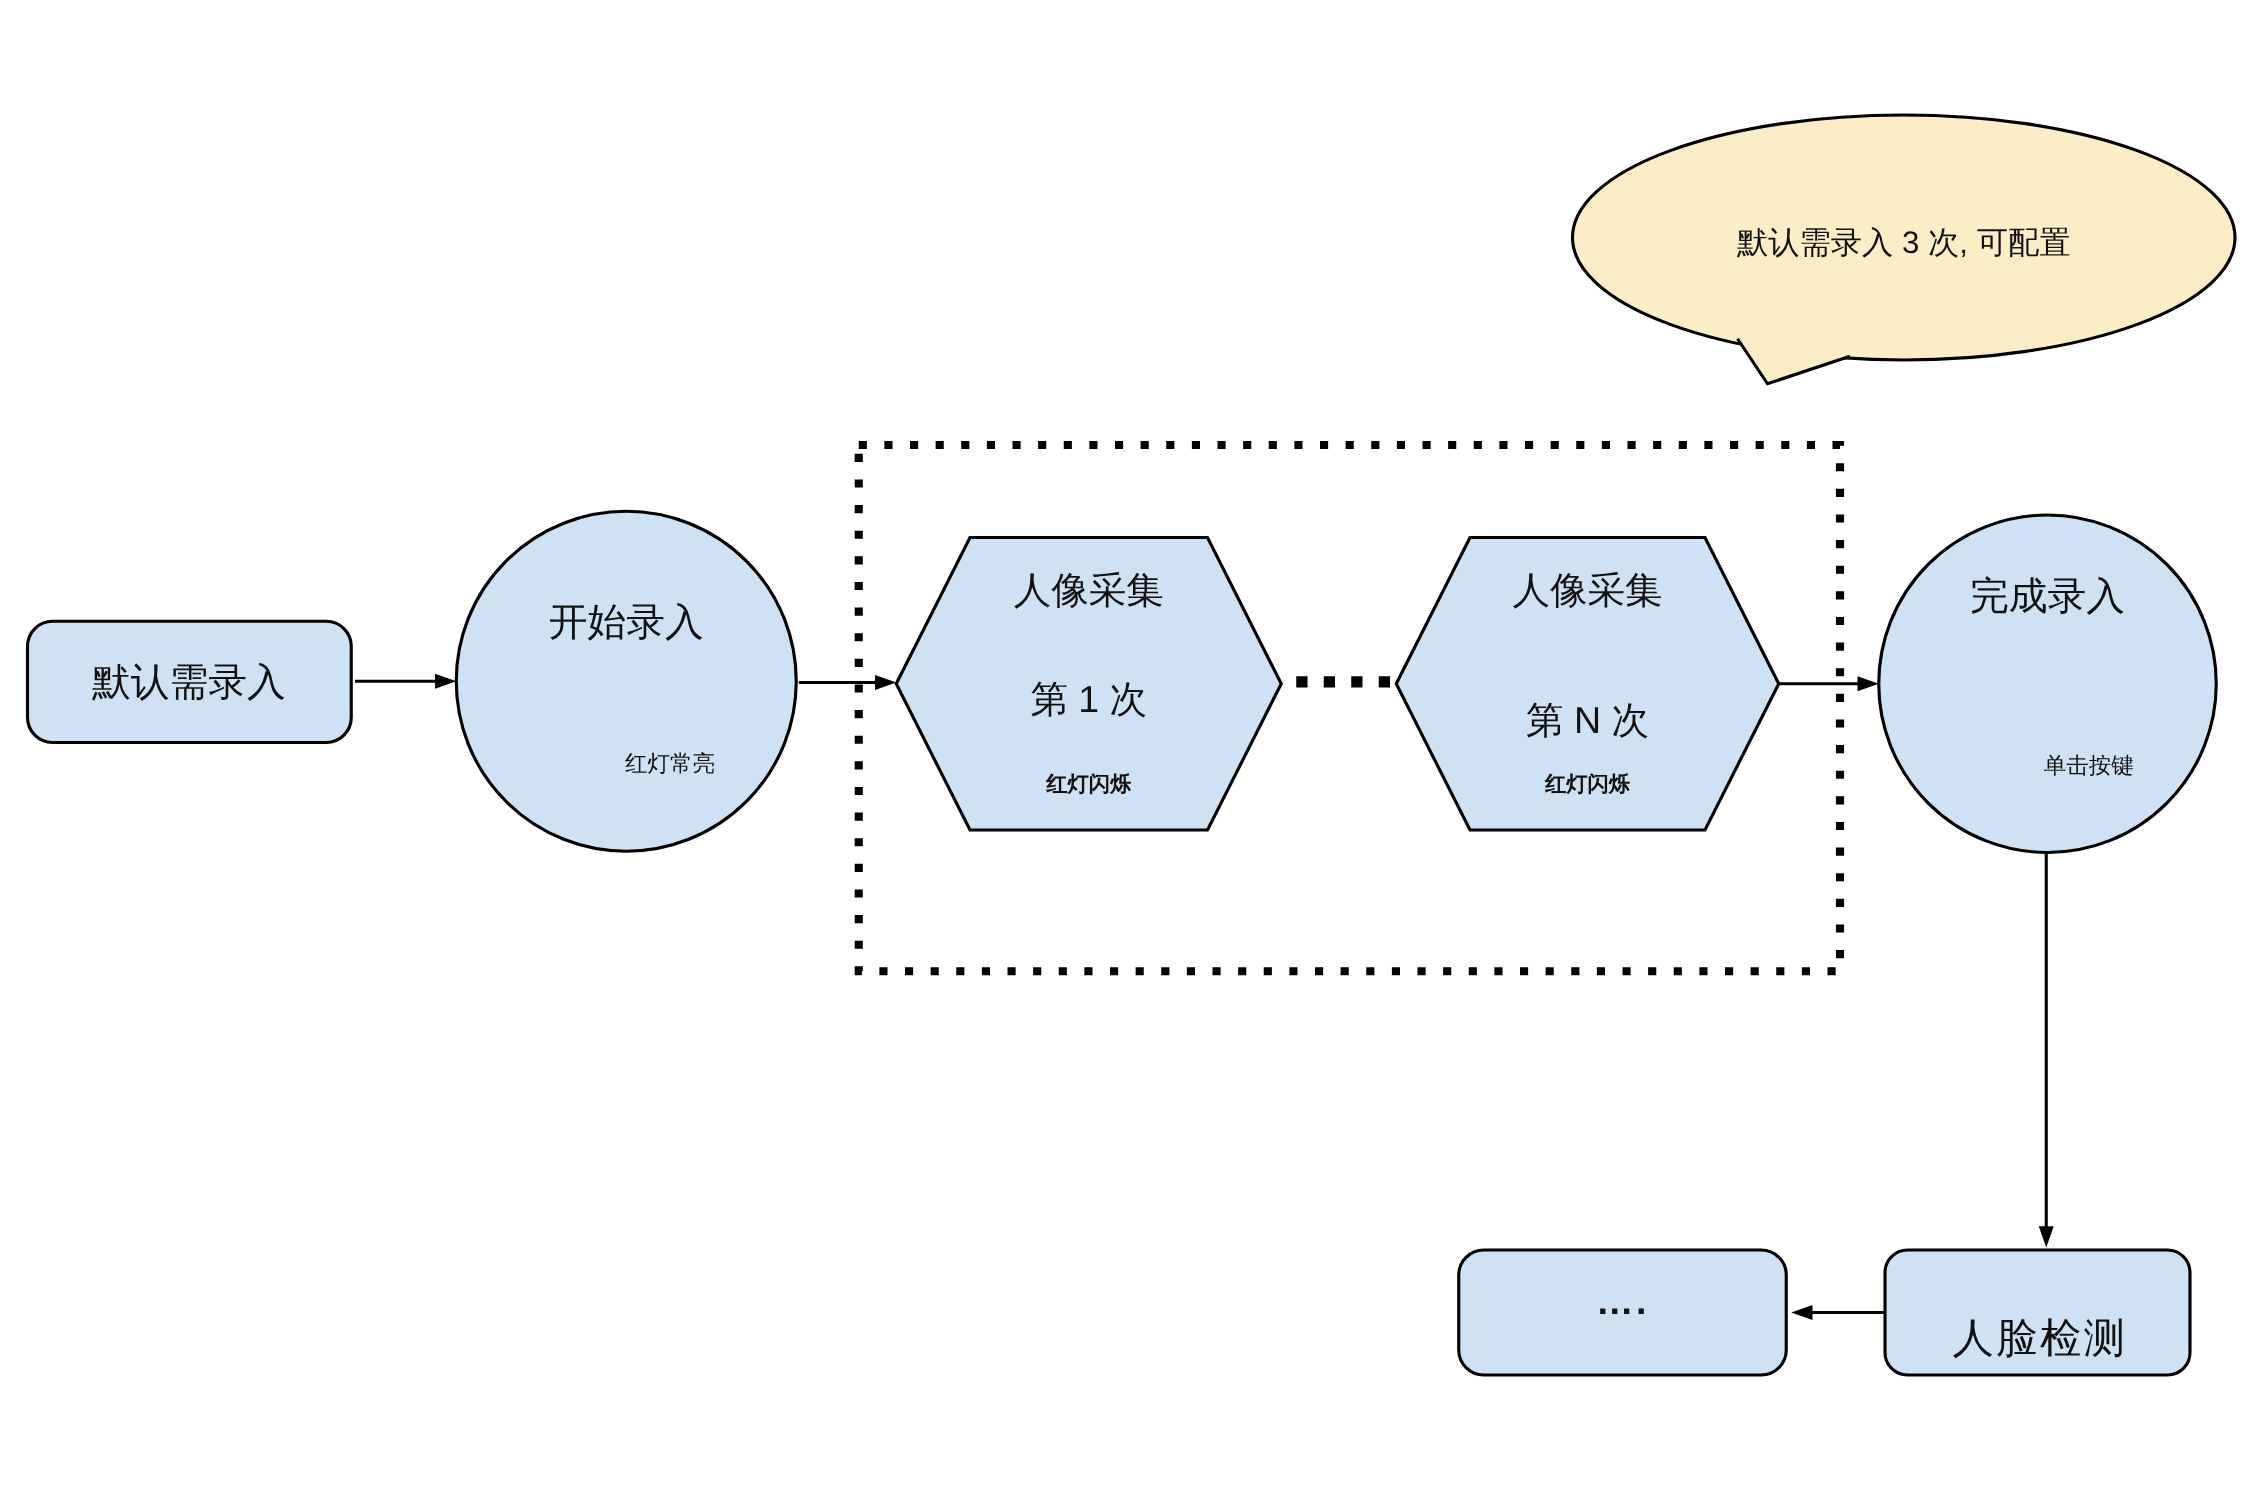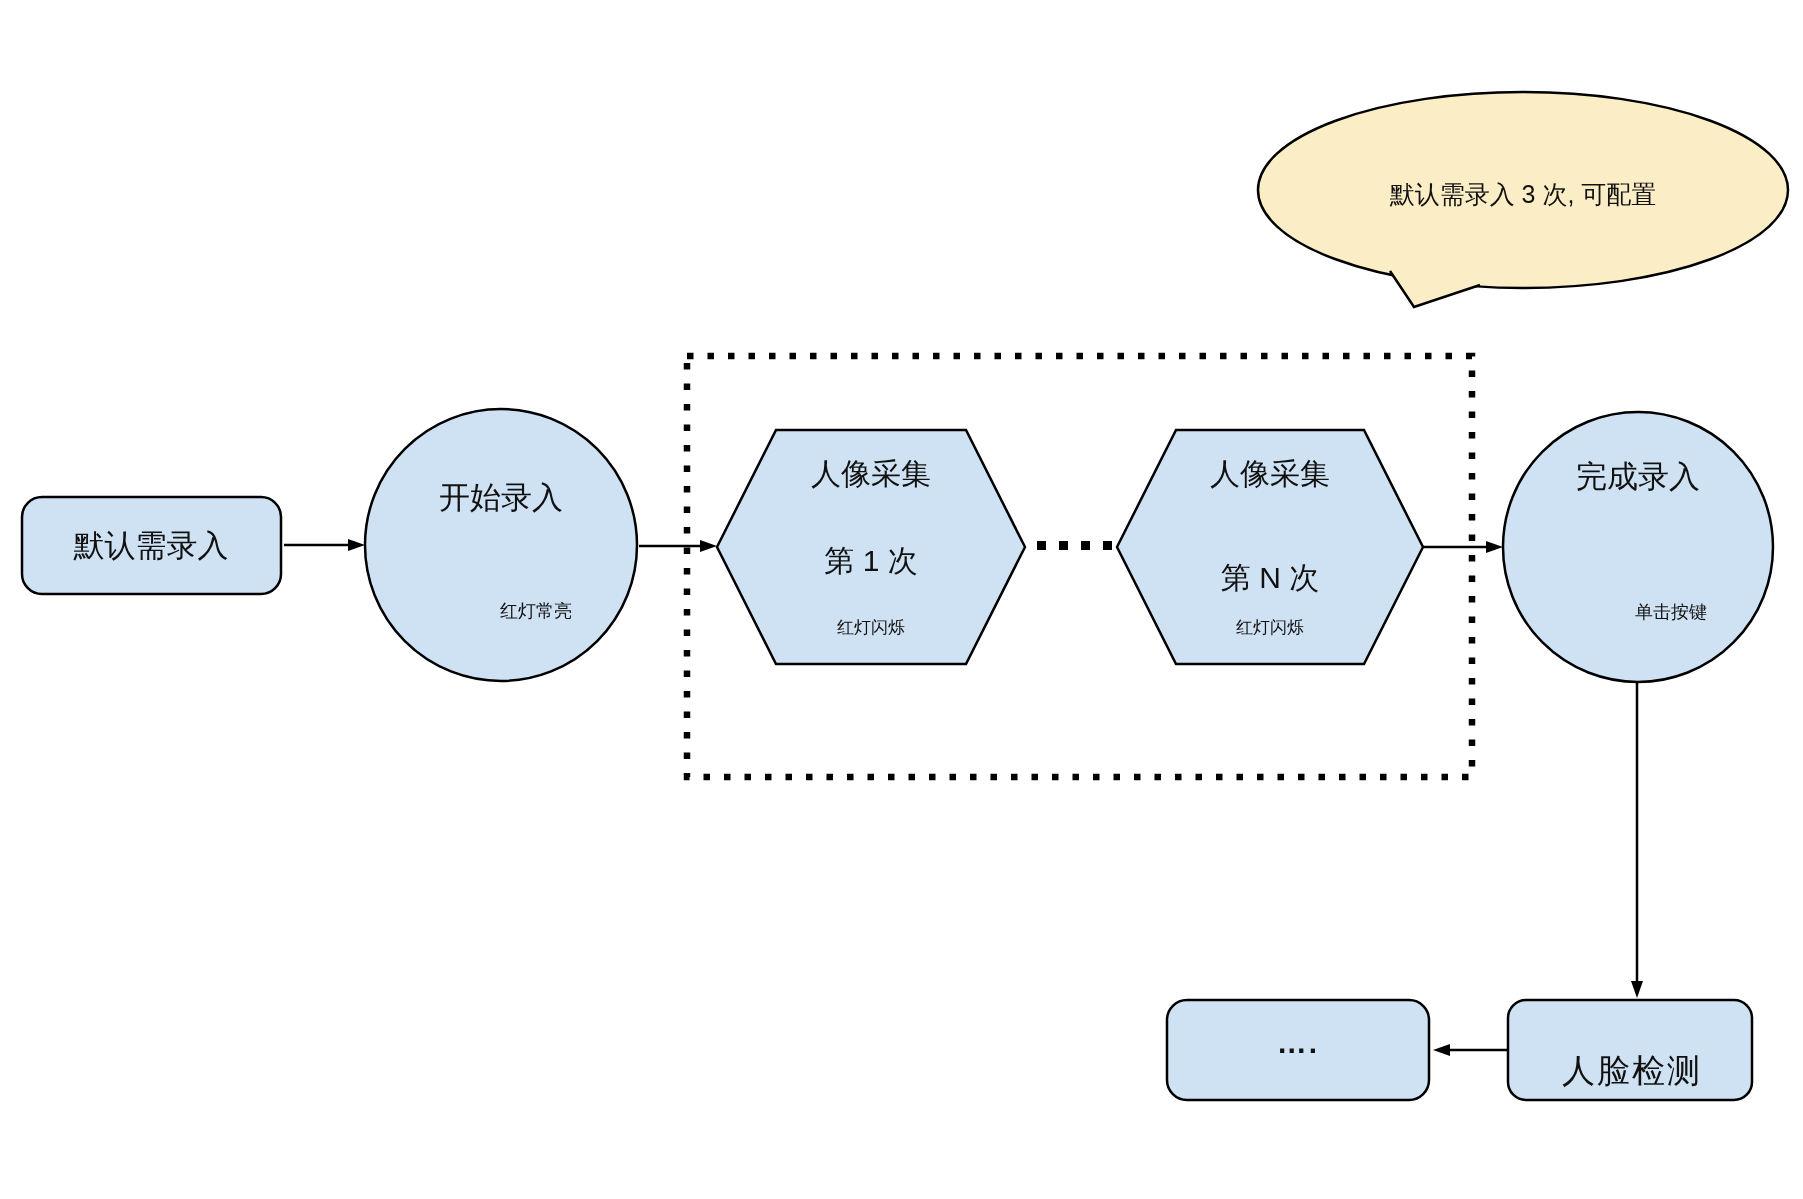--- a/index.html
+++ b/index.html
@@ -15,21 +15,21 @@
     position:absolute;
     transform:translate(-50%,-50%);
     white-space:nowrap;
     color:#111111;
     text-align:center;
     line-height:1.1;
   }
   .lbl-main{font-size:31px;font-family:Liberation Serif, serif;}
   .lbl-hex{font-size:30px;}
   .lbl-sub{font-size:18px;margin-left:37px;}
-  .lbl-sub2{font-size:17px;}
+  .lbl-sub2{font-size:17px;font-weight:bold;}
   .lbl-bubble{font-size:25px;}
   .lbl-face{font-size:33px;letter-spacing:2px;}
   .lbl-dots{font-size:30px;font-weight:bold;letter-spacing:2px;}
 </style>
 </head>
 <body>
 
 <div class="canvas">
 
   <svg width="1803" height="1199" viewBox="0 0 1803 1199">

